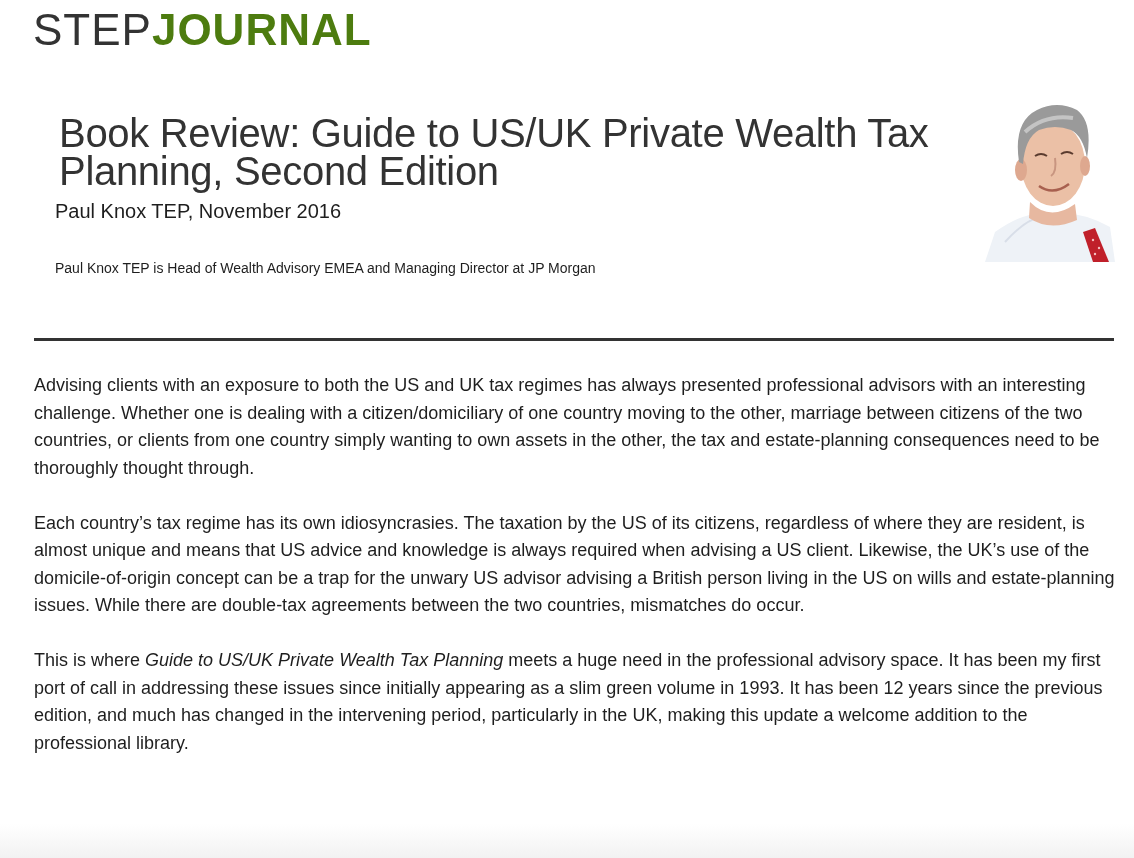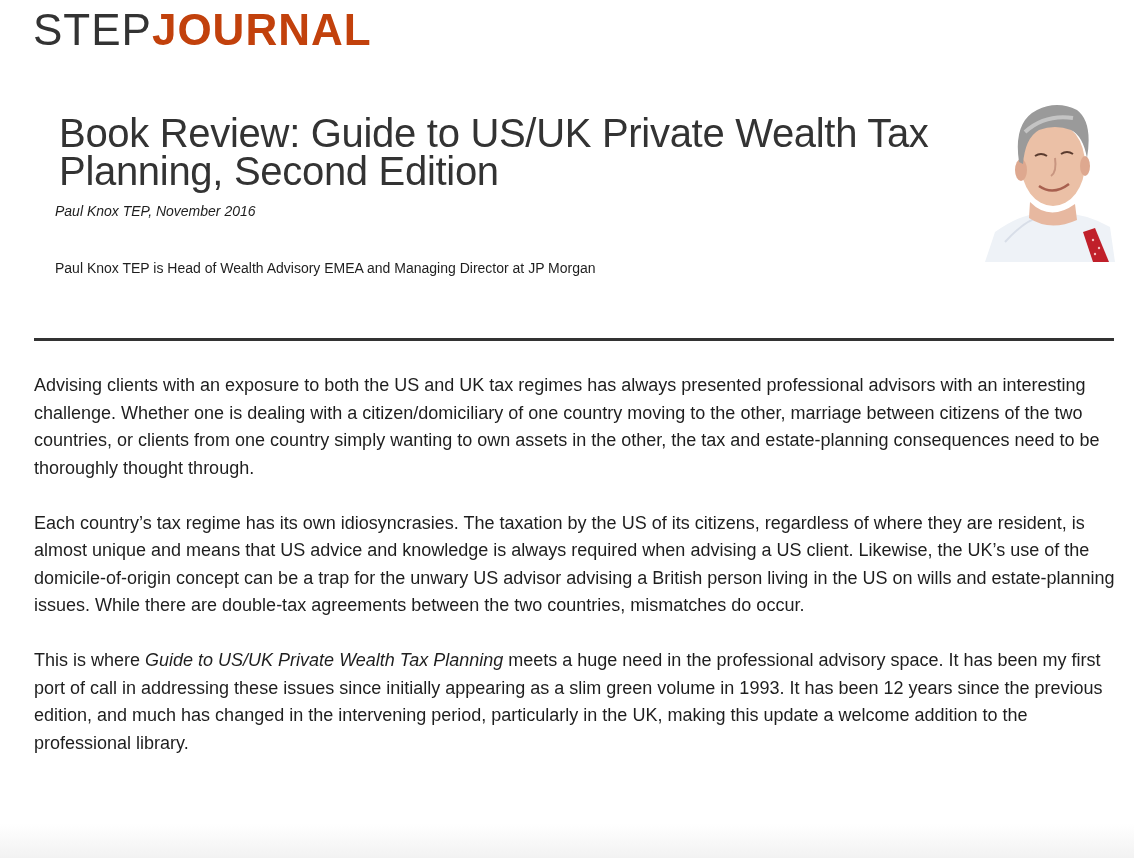--- a/index.html
+++ b/index.html
@@ -7,29 +7,29 @@
       width: 1134px; height: 858px; overflow: hidden; position: relative;
       background: #ffffff; color: #1e1e1e;
       font-family: "Liberation Sans", sans-serif;
     }
     .logo {
       position: absolute; left: 33px; top: 6px;
       font-size: 44px; line-height: 48px; letter-spacing: 0.5px; color: #111;
       white-space: nowrap;
     }
     .logo .thin { font-weight: 300; color: #333; -webkit-text-stroke: 0; letter-spacing: 1px; text-align: right; }
-    .logo .bold { font-weight: 700; color: #c2410c; letter-spacing: 1px; }
+    .logo .bold { font-weight: 700; color: #4d7c0f; letter-spacing: 1px; }
     .title {
       position: absolute; left: 55px; top: 110px; width: 900px;
       font-size: 40px; line-height: 38px; font-weight: 400; color: #333333;
       letter-spacing: -0.3px; margin: 4px;
     }
     .byline {
       position: absolute; left: 55px; top: 199px;
-      font-size: 14px; line-height: 24px; font-style: italic; color: #1e1e1e;
+      font-size: 20px; line-height: 24px; color: #1e1e1e;
     }
     .author-desc {
       position: absolute; left: 55px; top: 256px;
       font-size: 14px; line-height: 24px; color: #1e1e1e;
     }
     .photo {
       position: absolute; left: 985px; top: 92px; width: 130px; height: 170px;
       overflow: hidden;
     }
     .divider {

